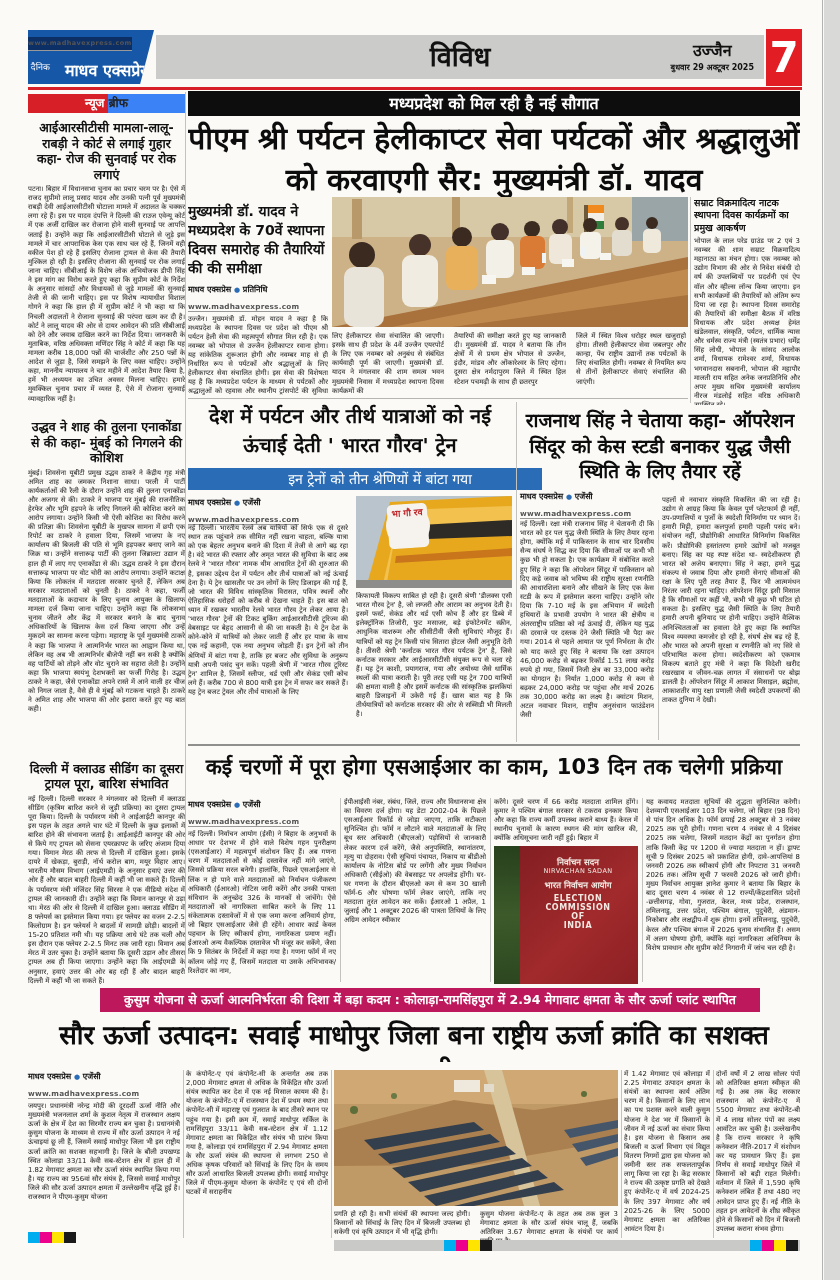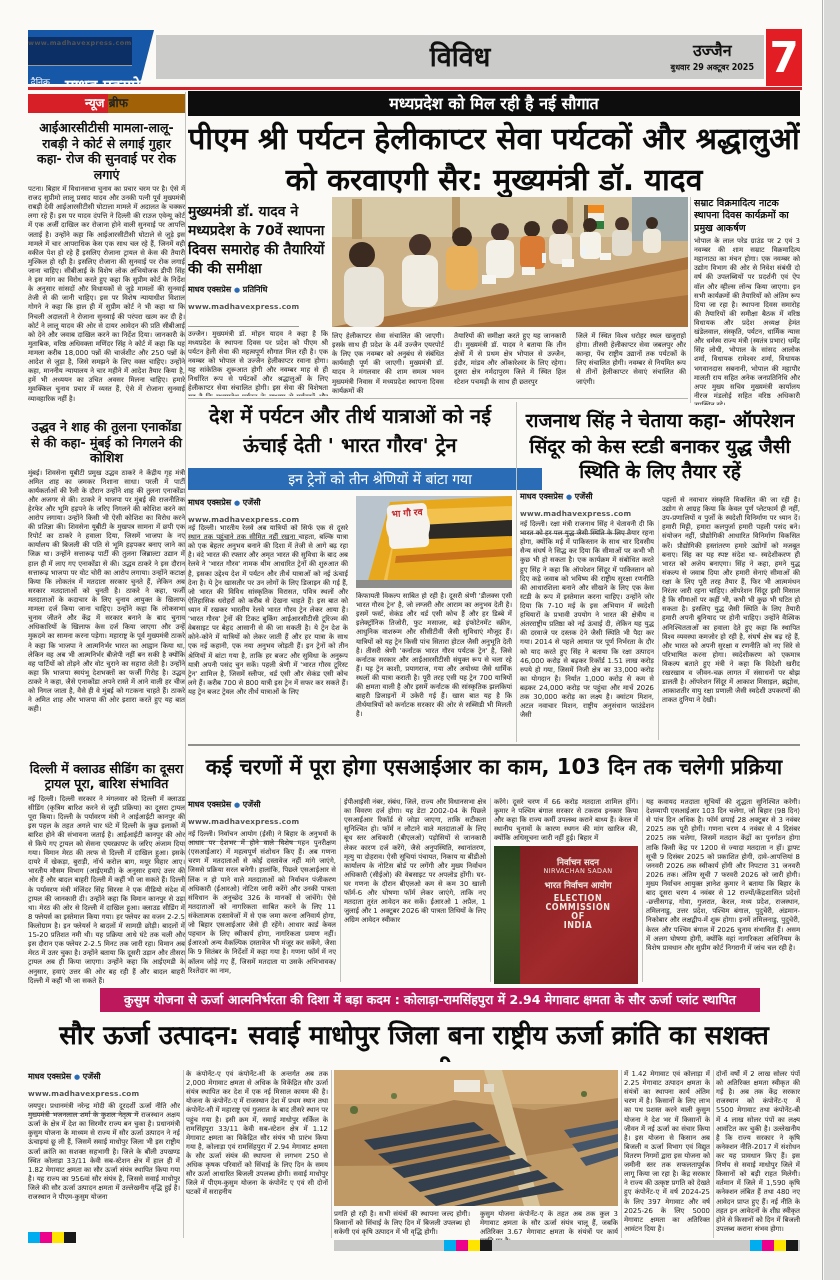--- a/index.html
+++ b/index.html
@@ -18,38 +18,38 @@
   .masthead .brand{font-size:16px;font-weight:bold;}
   .section-bar{left:156px;top:35px;width:608px;height:44px;background:#cbcbc9;}
   .section-title{left:0;top:2px;width:100%;text-align:center;font-size:27px;font-weight:bold;color:#111;}
   .edition{right:10px;top:4px;text-align:center;color:#111;}
   .edition .city{font-size:16px;font-weight:bold;}
   .edition .date{font-size:8px;font-weight:bold;}
   .pagenum{left:766px;top:29px;width:36px;height:57px;background:#e21d23;color:#fff;font-size:42px;font-weight:bold;text-align:center;line-height:57px;}
   .header-rule{left:28px;top:87px;width:774px;height:3px;background:#d61f26;}
 
   
-  .brief-head{left:28px;top:94px;width:157px;height:19px;background:#a16207;}
+  .brief-head{left:28px;top:94px;width:157px;height:19px;background:#3b82f6;}
   .brief-head .redbox{position:absolute;left:0;top:0;width:80px;height:19px;background:#d61f26;}
   .brief-head .t{position:absolute;left:0;top:0;width:100%;text-align:center;font-size:12px;font-weight:bold;line-height:19px;}
   .brief-head .w1{color:#fff;} .brief-head .w2{color:#222;}
   .banner{left:188px;top:91px;width:612px;height:25px;background:#0d0d0d;color:#fff;font-size:16px;font-weight:bold;text-align:center;line-height:25px;}
 
   .main-headline{left:188px;top:118px;width:612px;height:84px;font-size:30px;line-height:1.38;font-weight:bold;text-align:center;color:#0c0c0c;}
 
   
   .rail{left:28px;top:116px;width:157px;}
   .bh{font-weight:bold;font-size:12.5px;line-height:1.24;text-align:center;color:#111;margin:4px 0 3px 0;}
 
   
   .deck-col{left:188px;top:202px;width:140px;height:194px;}
   .deck{font-size:14px;font-weight:bold;line-height:1.35;color:#111;}
   .byline{font-size:8px;font-weight:bold;color:#111;margin-top:5px;}
   .byline .dot{color:#2a6cb5;font-size:7px;}
-  .url{font-size:7.3px;font-weight:bold;color:#555;border-bottom:1px solid #999;display:inline-block;padding-bottom:15px;margin:2px 0 3px 0;letter-spacing:.2px;}
+  .url{font-size:7.3px;font-weight:bold;color:#555;border-bottom:1px solid #999;display:inline-block;padding-bottom:0;margin:2px 0 3px 0;letter-spacing:.2px;}
   .lead-photo{left:332px;top:197px;width:356px;height:130px;background:#caa97c;}
   .undercol{top:332px;height:64px;}
   .sidebar{left:694px;top:197px;width:106px;height:208px;}
   .sidebar .t{font-size:9.5px;font-weight:bold;line-height:1.3;color:#111;margin-bottom:3px;}
 
   
   .train-headline{left:188px;top:402px;width:324px;height:62px;font-size:20px;font-weight:bold;text-align:center;line-height:1.45;color:#0c0c0c;}
   .train-bar{left:188px;top:468px;width:324px;height:22px;background:#2a6cb5;color:#fff;font-size:14px;font-weight:normal;text-align:center;line-height:22px;padding-left:30px;}
   .train-photo{left:356px;top:496px;width:156px;height:92px;}
   .sticker{position:absolute;left:32px;top:8px;width:40px;height:44px;background:#f6f3ee;border-radius:5px;transform:rotate(-4deg);text-align:center;font-weight:bold;color:#c02428;font-size:9px;line-height:1.2;padding-top:4px;box-sizing:border-box;}

